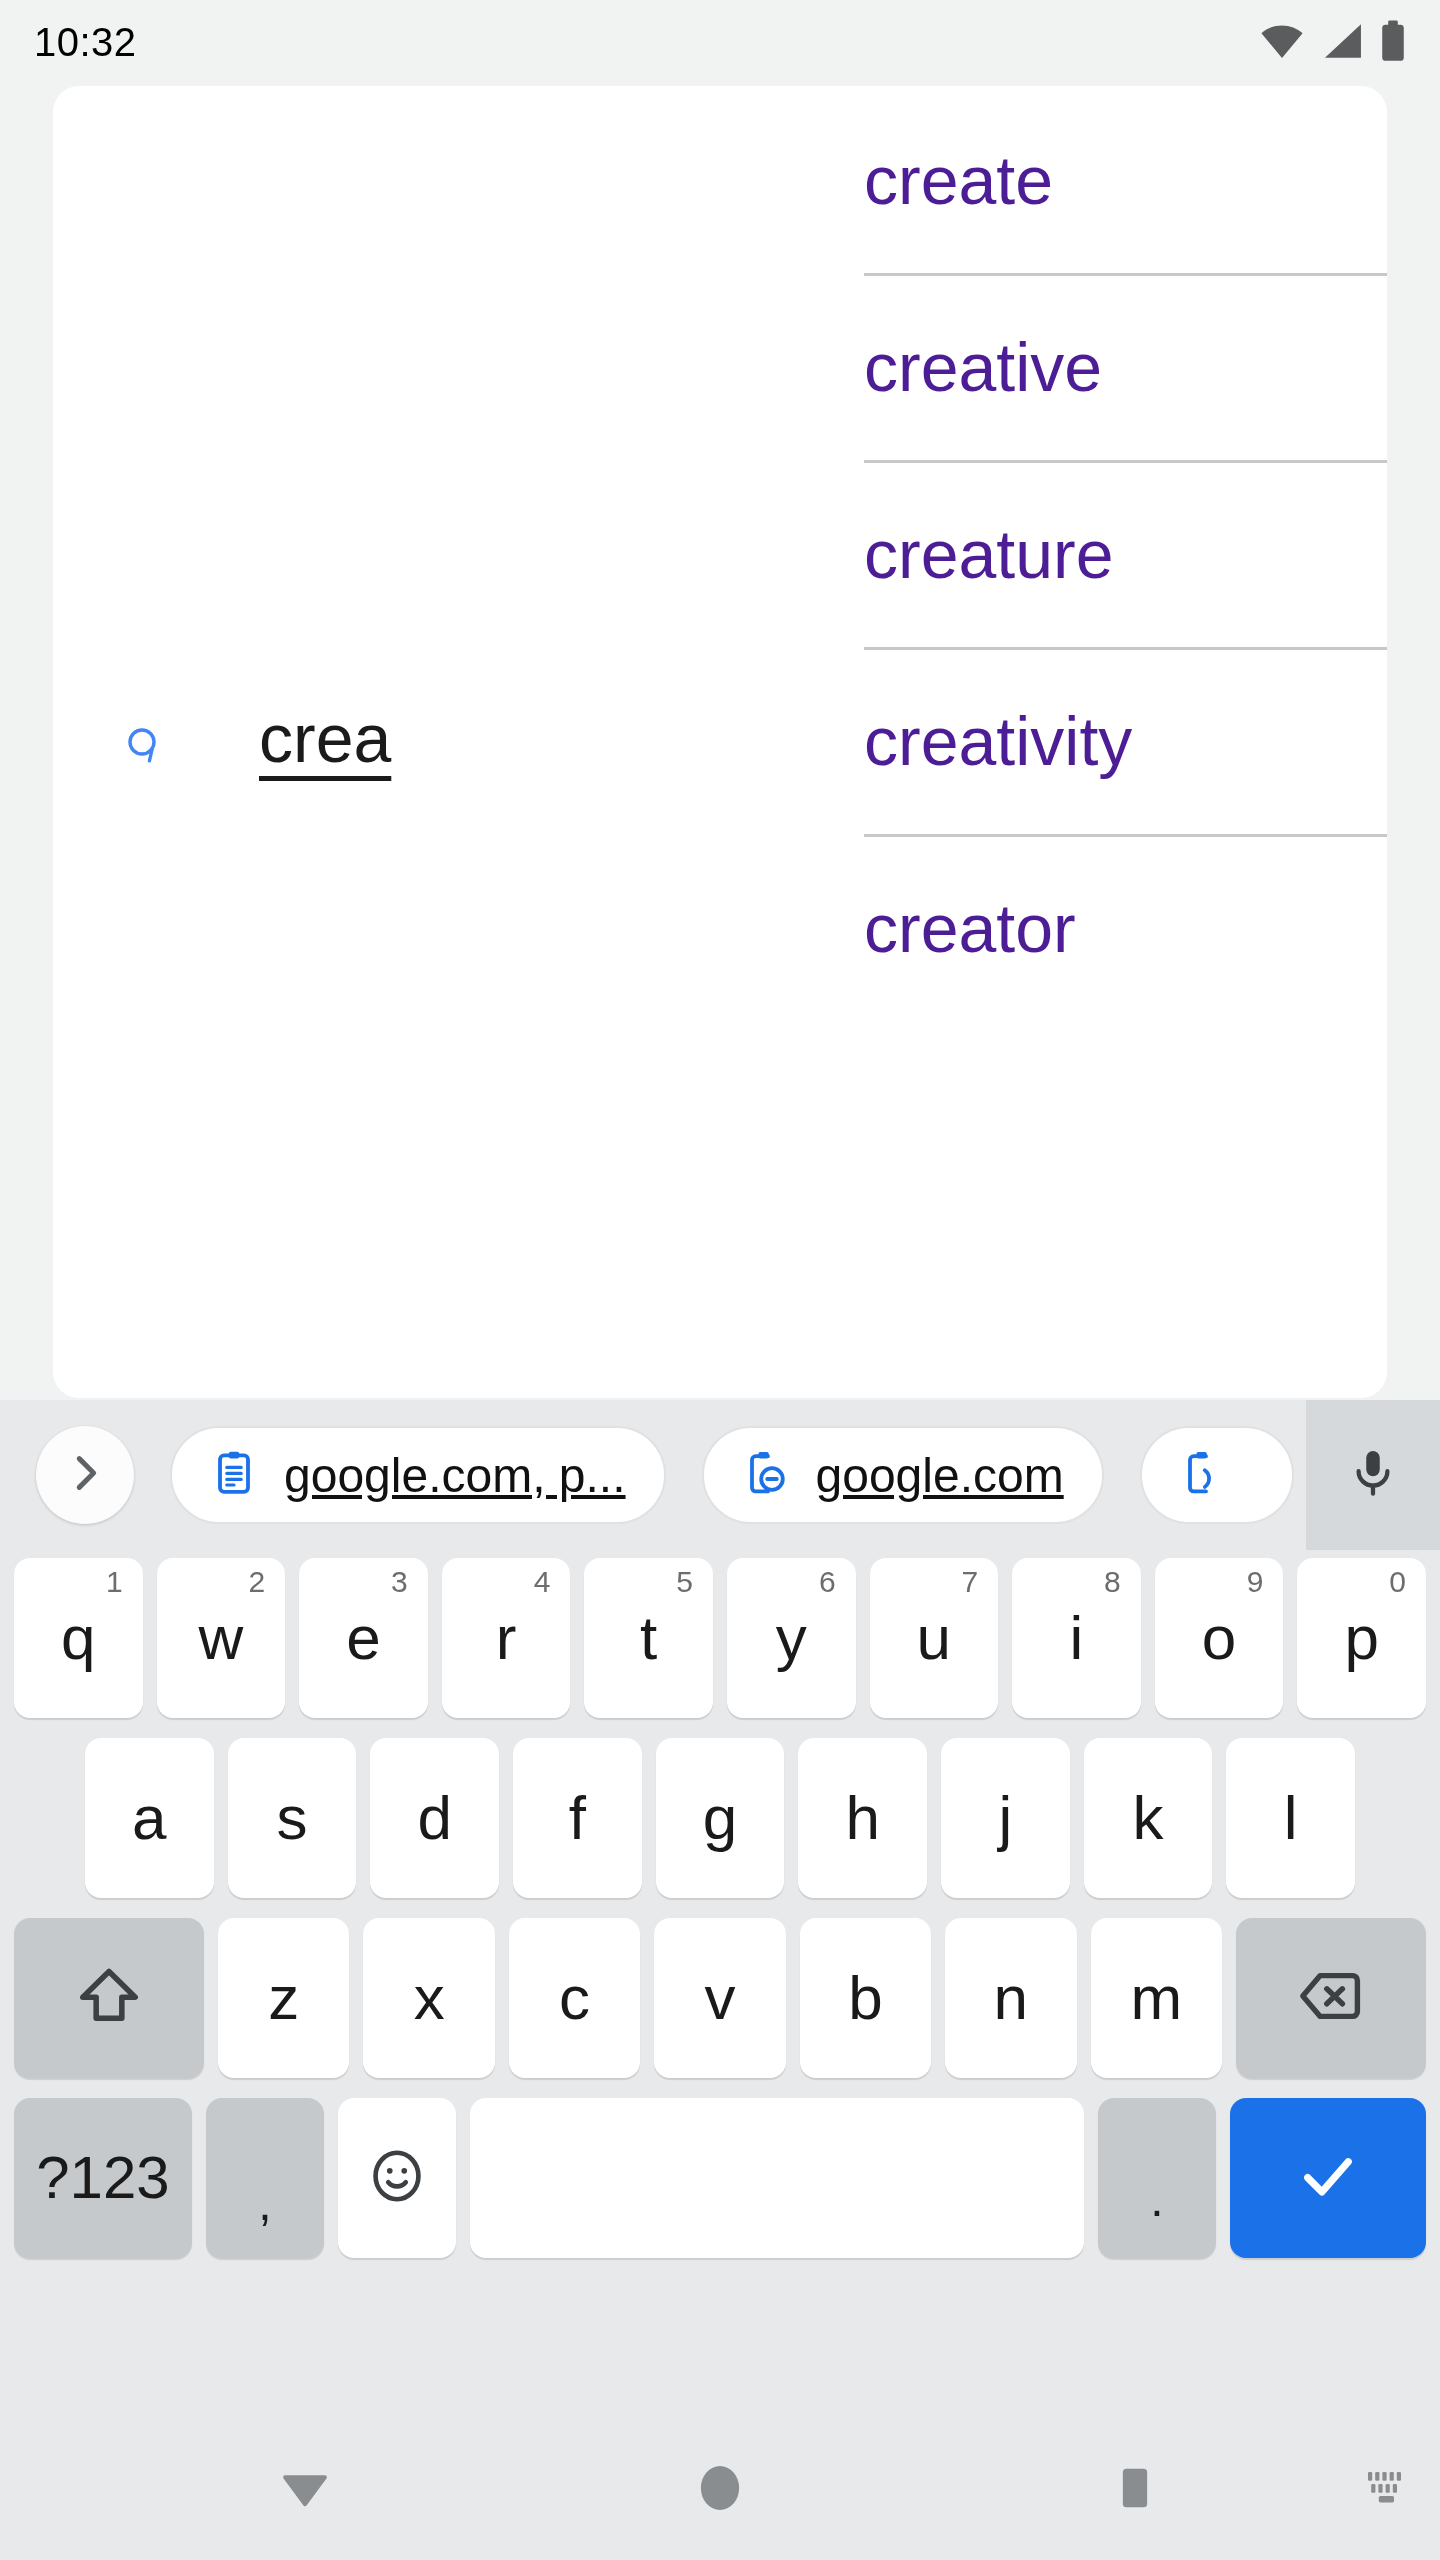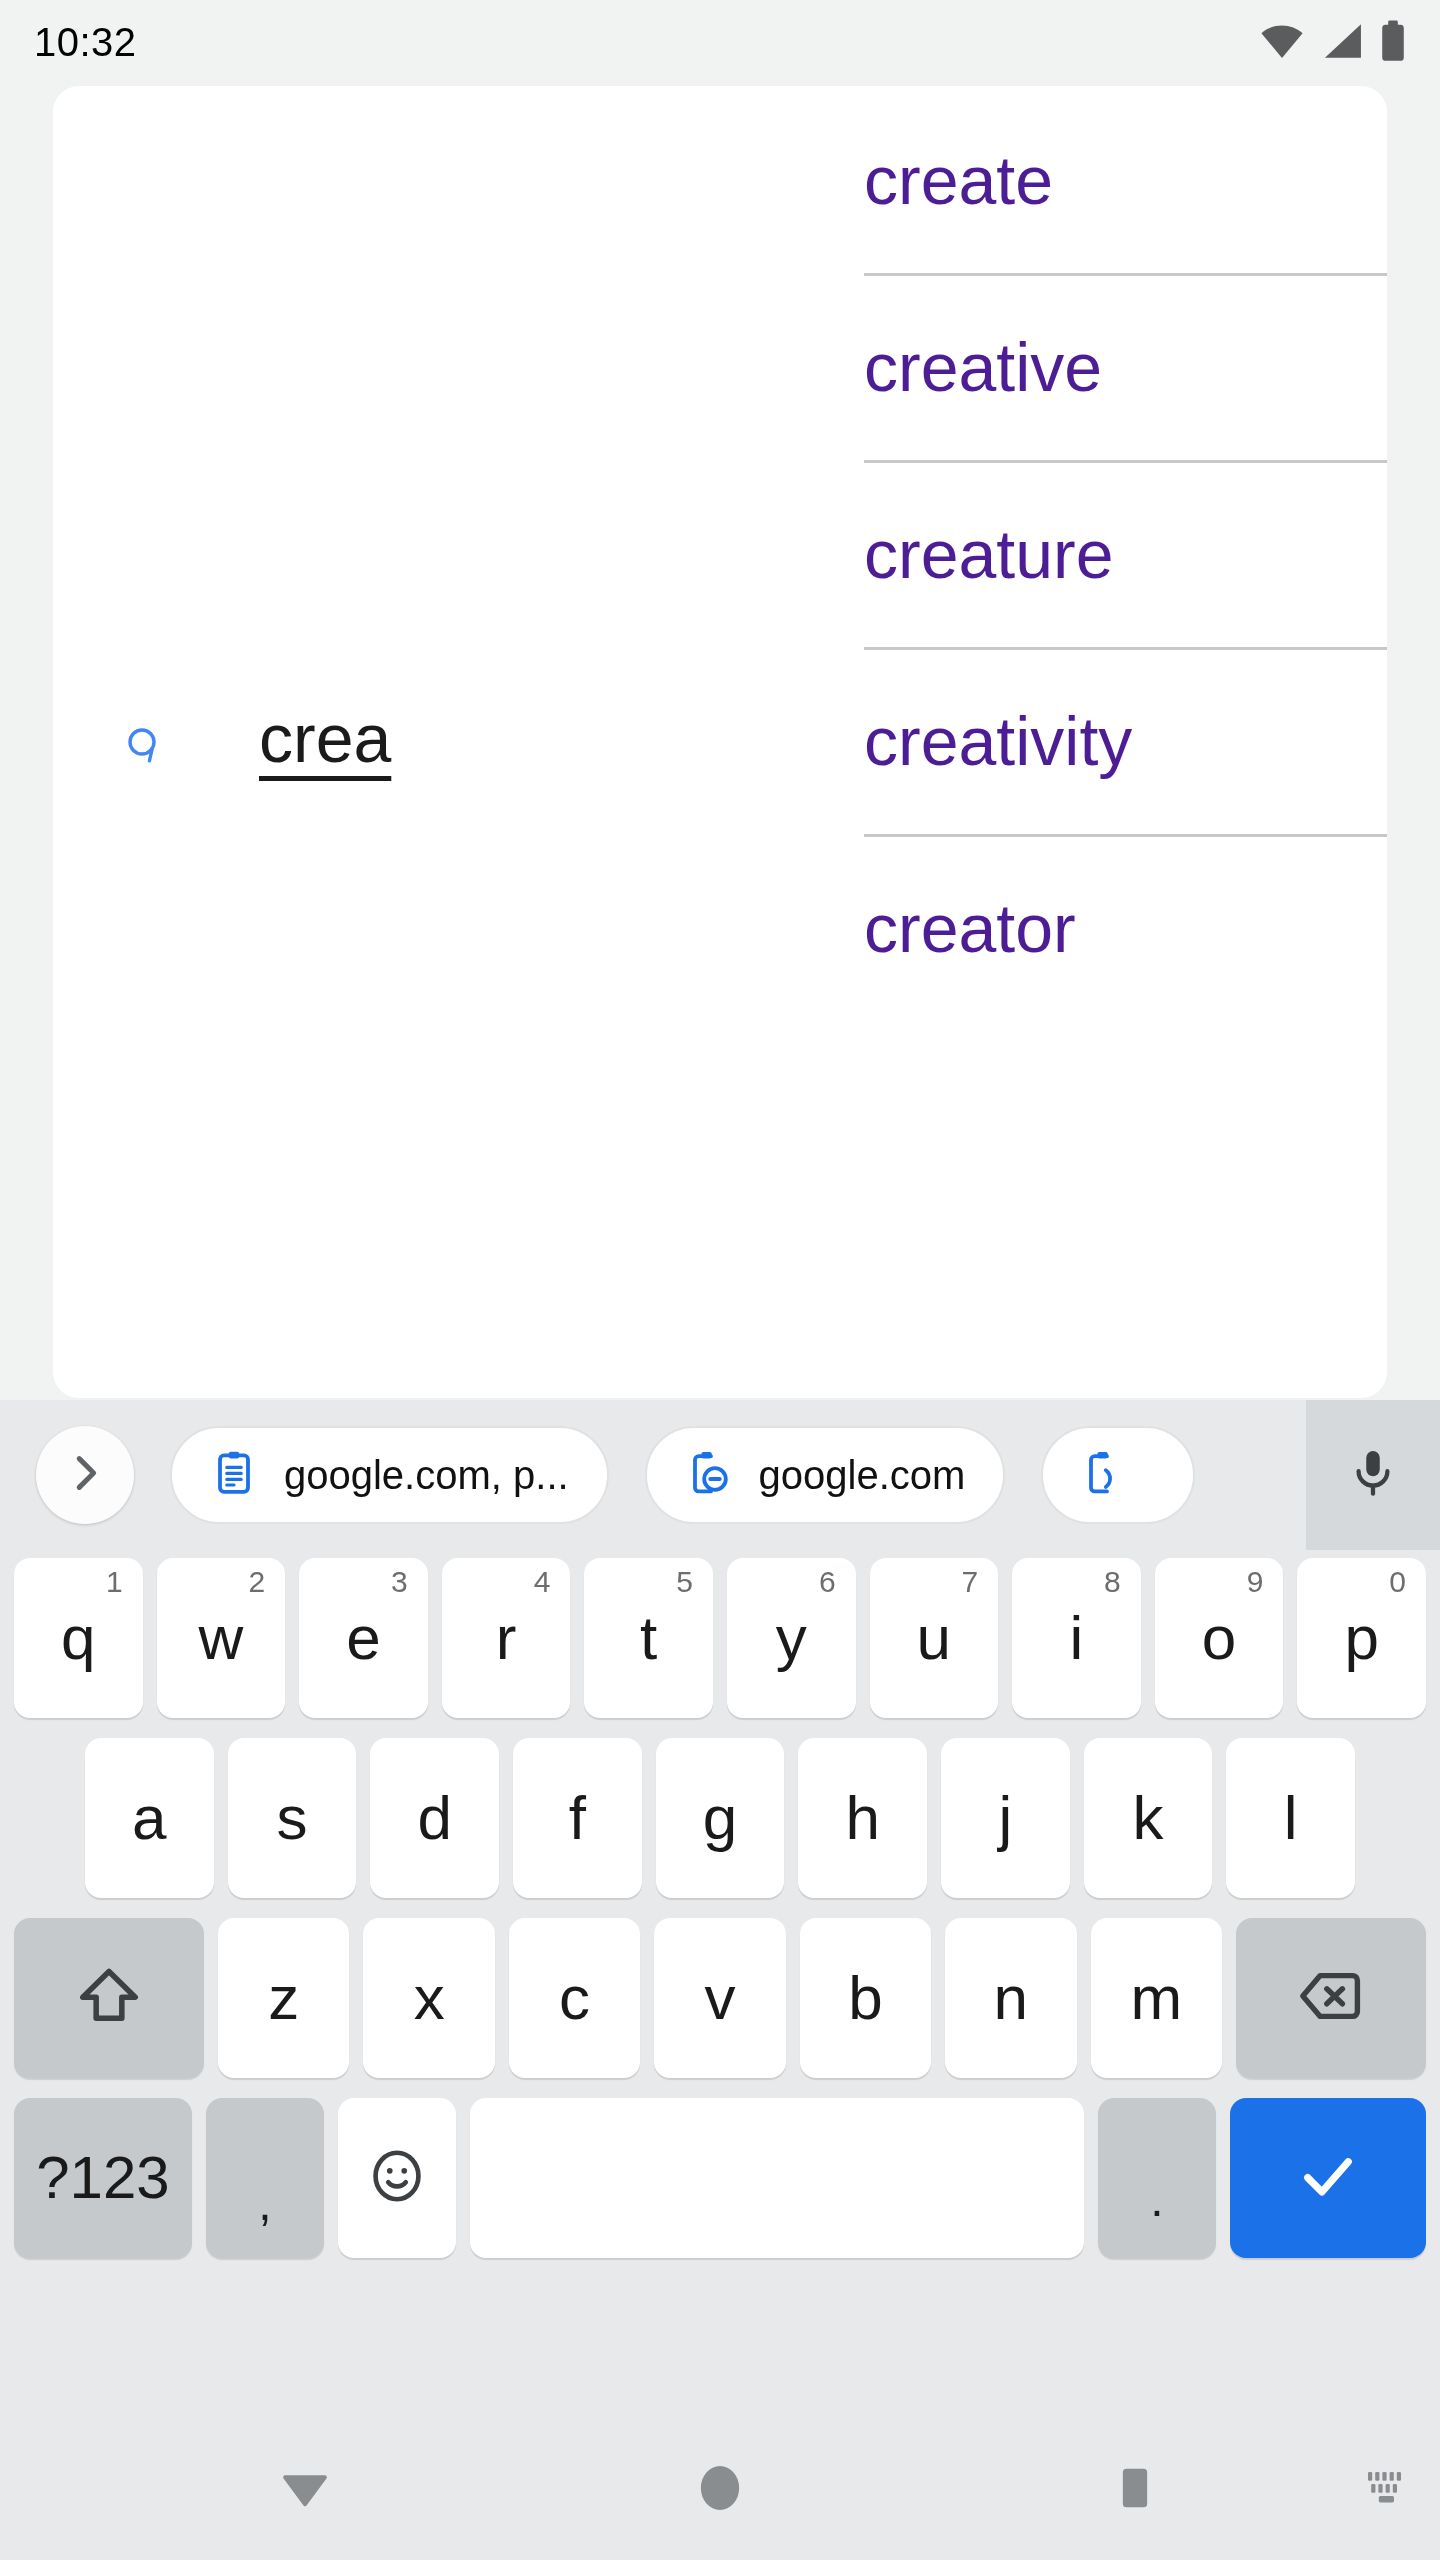--- a/index.html
+++ b/index.html
@@ -93,21 +93,21 @@
     flex:none; height:98px;
     margin-left:36px;
     background:#fff;
     border:2px solid #dfe1e3;
     border-radius:49px;
     display:flex; align-items:center;
     padding:0 38px;
     gap:26px;
   }
   .clip-chip .chip-label{
-    font-size:40px; color:#111; white-space:nowrap;
+    font-size:48px; color:#111; white-space:nowrap;text-decoration:underline;
   }
   #mic-key{
     position:absolute; right:0; top:0;
     width:134px; height:150px;
     background:#d6d9dc;
     display:flex; align-items:center; justify-content:center;
   }
 
   
   .key-row{

